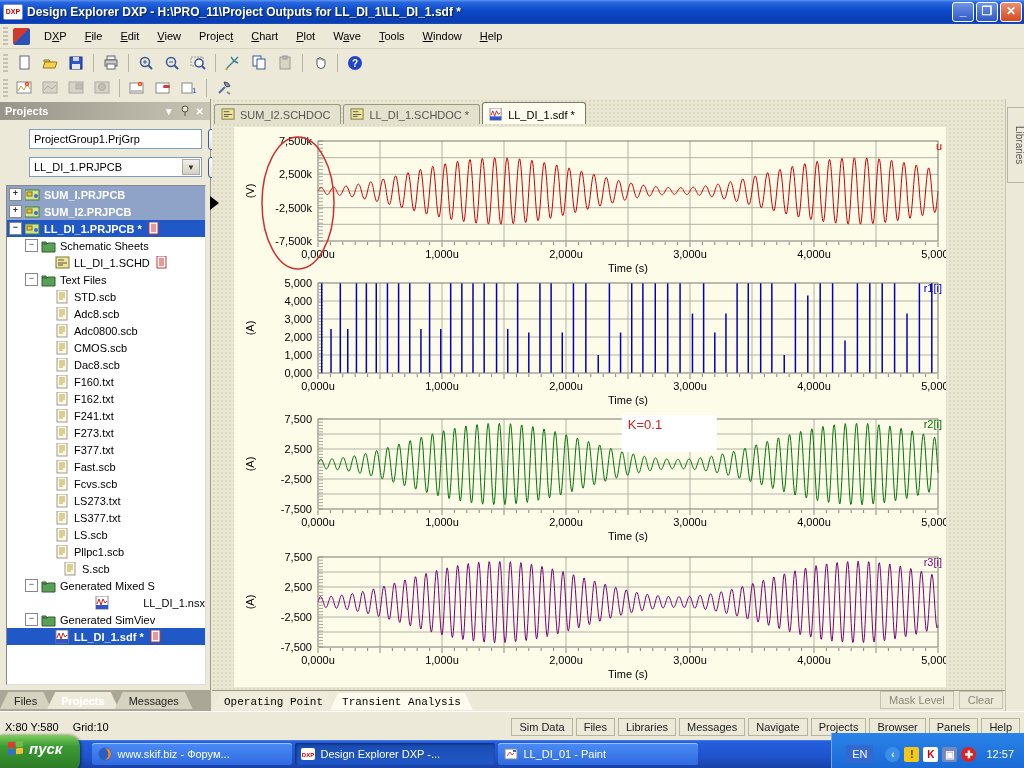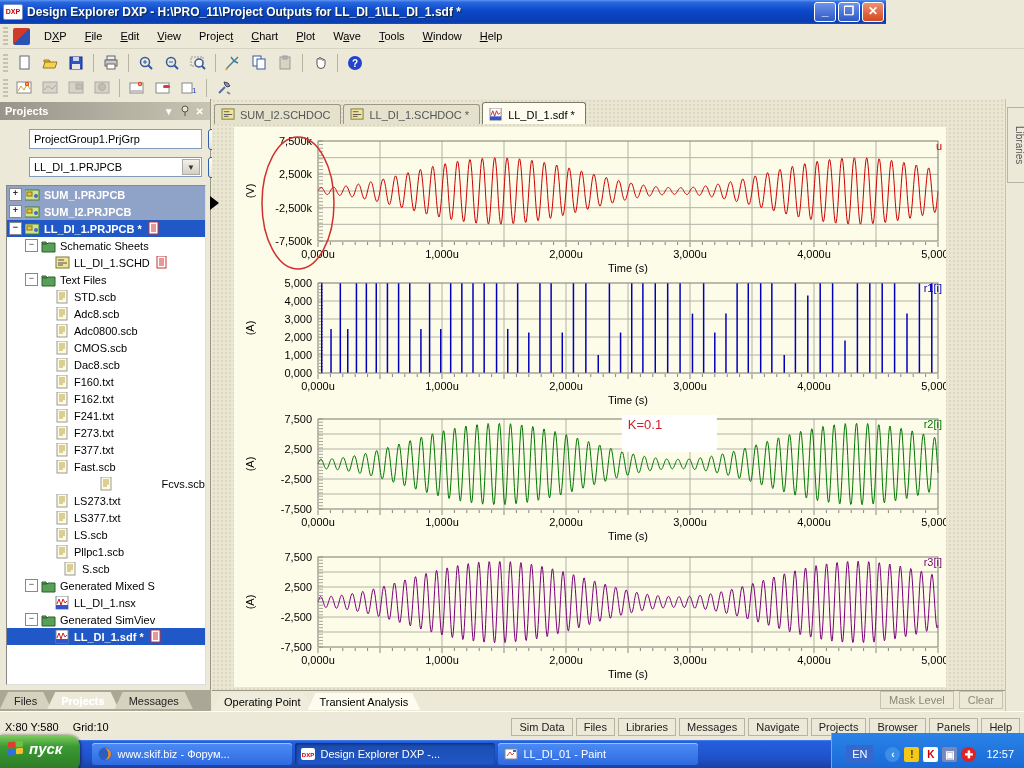--- a/index.html
+++ b/index.html
@@ -1,19 +1,19 @@
 <!DOCTYPE html>
 <html><head>
 <meta charset="utf-8">
 <style>
   html,body{margin:0;padding:0;}
   body{width:1024px;height:768px;overflow:hidden;font-family:"Liberation Sans",sans-serif;font-size:11px;background:#ECE9D8;position:relative;}
   .abs{position:absolute;}
   
-  #titlebar{left:0;top:0;width:886px;height:24px;background:linear-gradient(180deg,#5a96f2 0%,#2a66dd 10%,#0b48c8 45%,#0a3cb0 92%,#1b50c0 100%);display:flex;align-items:center;color:#fff;}
+  #titlebar{left:0;top:0;width:1024px;height:24px;background:linear-gradient(180deg,#5a96f2 0%,#2a66dd 10%,#0b48c8 45%,#0a3cb0 92%,#1b50c0 100%);display:flex;align-items:center;color:#fff;}
   #title-icon{width:18px;height:14px;margin:0 4px 0 3px;background:#fff;border:1px solid #7a93c8;border-radius:2px;color:#c00;font-size:7px;font-weight:bold;text-align:center;line-height:14px;}
   #titlebar .title{font-size:12px;font-weight:bold;text-shadow:1px 1px 1px #123;flex:1;white-space:nowrap;overflow:hidden;}
   .winbtn{width:20px;height:18px;margin-right:2px;border:1px solid #fff;border-radius:3px;color:#fff;font-size:12px;font-weight:bold;line-height:16px;text-align:center;background:linear-gradient(180deg,#6f94e8,#2e58c8);}
   .winbtn.close{background:linear-gradient(180deg,#ef9070,#d24a21);}
   
   #menubar{left:0;top:24px;width:1024px;height:24px;display:flex;align-items:center;border-bottom:1px solid #d8d4c4;}
   #menubar .grip, .toolbar .grip{width:5px;height:18px;margin:0 3px;background:repeating-linear-gradient(180deg,#c6c2b0 0 2px,#ECE9D8 2px 4px);}
   #menu-logo{width:17px;height:17px;margin:0 5px 0 2px;background:linear-gradient(135deg,#d03a2c 50%,#2b53b5 50%);border-radius:2px;}
   .menu-item{padding:3px 9px;color:#000;}
   .menu-item u{text-decoration:underline;}
@@ -51,21 +51,21 @@
   #doc{left:212px;top:0;width:876px;height:612px;background:#e9e6d2;background-image:radial-gradient(#dcd8c2 1px,transparent 1px);background-size:4px 4px;}
   #doc-tabs{left:2px;top:2px;width:790px;height:23px;display:flex;align-items:flex-end;}
   .dtab{display:flex;align-items:center;padding:3px 10px 3px 6px;margin-right:2px;border:1px solid #9a9786;border-bottom:none;border-radius:3px 3px 0 0;background:#e4e1cc;color:#555;}
   .dtab svg{width:15px;height:13px;margin-right:4px;}
   .dtab.active{background:#fdfcee;color:#000;padding-top:5px;border-color:#7a7a6a;}
   #sheet{left:22px;top:28px;width:712px;height:560px;background:#fdfce9;}
   .chartblk{left:0;width:712px;}
   #splitter-arrow{left:-2px;top:97px;width:0;height:0;border-top:7px solid transparent;border-bottom:7px solid transparent;border-left:9px solid #000;}
   
   #doc-bottom{left:0;top:591px;width:793px;height:21px;background:#ECE9D8;border-top:1px solid #9a9786;display:flex;align-items:flex-start;}
-  .btab{clip-path:polygon(8px 0,calc(100% - 8px) 0,100% 100%,0 100%);background:#efecdb;padding:3px 12px 2px;margin-right:-5px;color:#000;}
+  .btab{clip-path:polygon(8px 0,calc(100% - 8px) 0,100% 100%,0 100%);background:#efecdb;padding:3px 12px 2px;margin-right:-5px;color:#000;font-family:Liberation Mono, monospace;}
   .btab.active{background:#fdfcee;}
   #doc-bottom .right{margin-left:auto;display:flex;}
   .graybtn{border:1px solid #c6c2b0;background:#ECE9D8;color:#8a8876;padding:2px 8px;margin-left:3px;margin-right:2px;}
   
   #lib-strip{left:793px;top:0;width:19px;height:612px;background:#ECE9D8;border-left:1px solid #c6c2b0;}
   #lib-tab{left:1px;top:8px;width:17px;height:74px;border:1px solid #b8b4a2;background:#ECE9D8;writing-mode:vertical-rl;color:#555;text-align:center;font-size:10px;}
   
   #statusbar{left:0;top:711px;width:1024px;height:29px;background:#ECE9D8;border-top:1px solid #fff;display:flex;align-items:center;}
   #statusbar .left{margin-left:5px;display:flex;gap:14px;}
   #statusbar .right{margin-left:auto;display:flex;margin-right:4px;}
@@ -465,21 +465,21 @@
           <span style="width:14px;flex:none;"></span>
           <span class="ti"><svg viewBox="0 0 16 14">
               <rect x="2" y="0" width="10" height="13" fill="#fffbe0" stroke="#999"></rect>
               <line x1="4" y1="3" x2="10" y2="3" stroke="#b8a24a"></line>
               <line x1="4" y1="5" x2="10" y2="5" stroke="#b8a24a"></line>
               <line x1="4" y1="7" x2="10" y2="7" stroke="#b8a24a"></line>
               <line x1="4" y1="9" x2="8" y2="9" stroke="#b8a24a"></line>
             </svg></span>
           <span>Fast.scb</span>
         </div>
-        <div class="trow" style="padding-left: 34px; justify-content: space-between;">
+        <div class="trow" style="padding-left: 34px;">
           <span style="width:14px;flex:none;"></span>
           <span class="ti"><svg viewBox="0 0 16 14">
               <rect x="2" y="0" width="10" height="13" fill="#fffbe0" stroke="#999"></rect>
               <line x1="4" y1="3" x2="10" y2="3" stroke="#b8a24a"></line>
               <line x1="4" y1="5" x2="10" y2="5" stroke="#b8a24a"></line>
               <line x1="4" y1="7" x2="10" y2="7" stroke="#b8a24a"></line>
               <line x1="4" y1="9" x2="8" y2="9" stroke="#b8a24a"></line>
             </svg></span>
           <span>Fcvs.scb</span>
         </div>
@@ -539,21 +539,21 @@
           <span>S.scb</span>
         </div>
         <div class="trow" style="padding-left: 18px;">
           <span class="exp">−</span>
           <span class="ti"><svg viewBox="0 0 16 14">
               <path d="M1 5 v-2 h4 l1 2z" fill="#6fb06f" stroke="#2e5e2e"></path>
               <path d="M1 5 h5 l1 -1 h7 v9 h-13z" fill="#58a058" stroke="#2e5e2e"></path>
             </svg></span>
           <span>Generated Mixed S</span>
         </div>
-        <div class="trow" style="padding-left: 34px;">
+        <div class="trow" style="padding-left: 44px; justify-content: space-between;">
           <span style="width:14px;flex:none;"></span>
           <span class="ti"><svg viewBox="0 0 16 14">
               <rect x="1" y="0" width="12" height="13" fill="#fff" stroke="#888"></rect>
               <polyline points="2,8 4,3 6,9 8,3 10,7 12,5" fill="none" stroke="#c22"></polyline>
               <rect x="1" y="9" width="12" height="4" fill="#3355cc"></rect>
             </svg></span>
           <span>LL_DI_1.nsx</span>
         </div>
         <div class="trow" style="padding-left: 18px;">
           <span class="exp">−</span>

